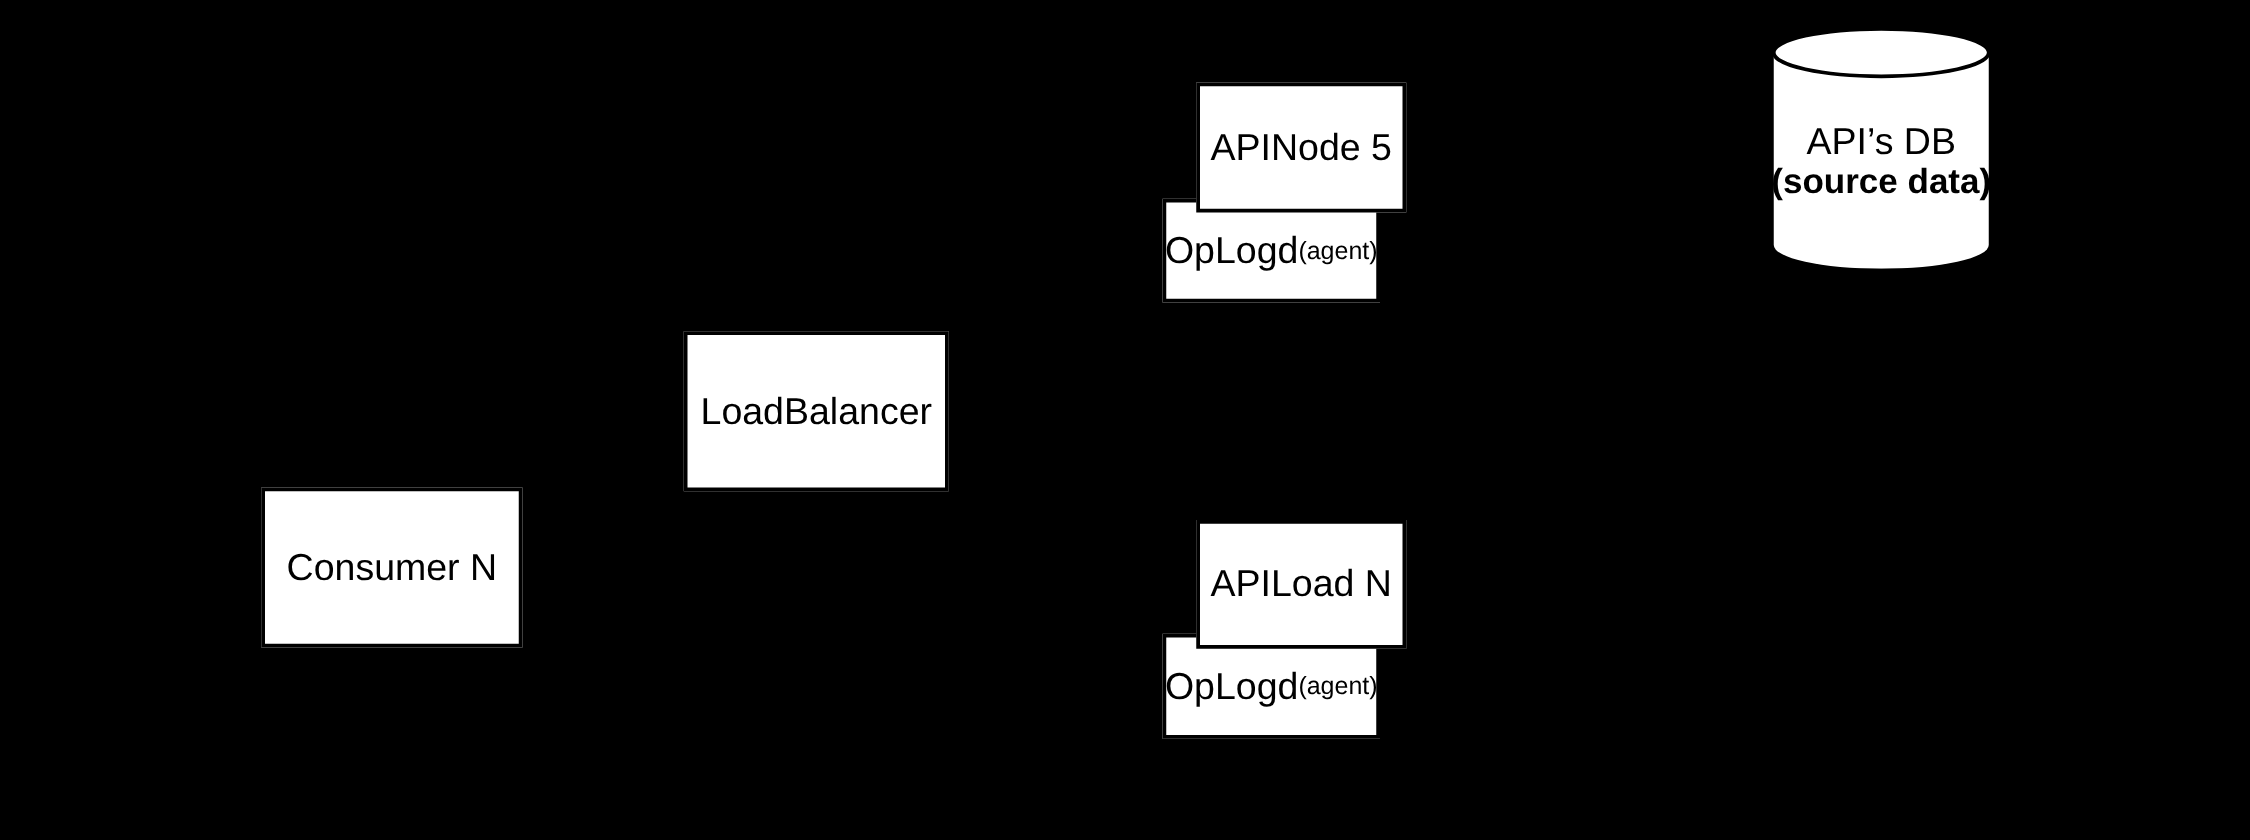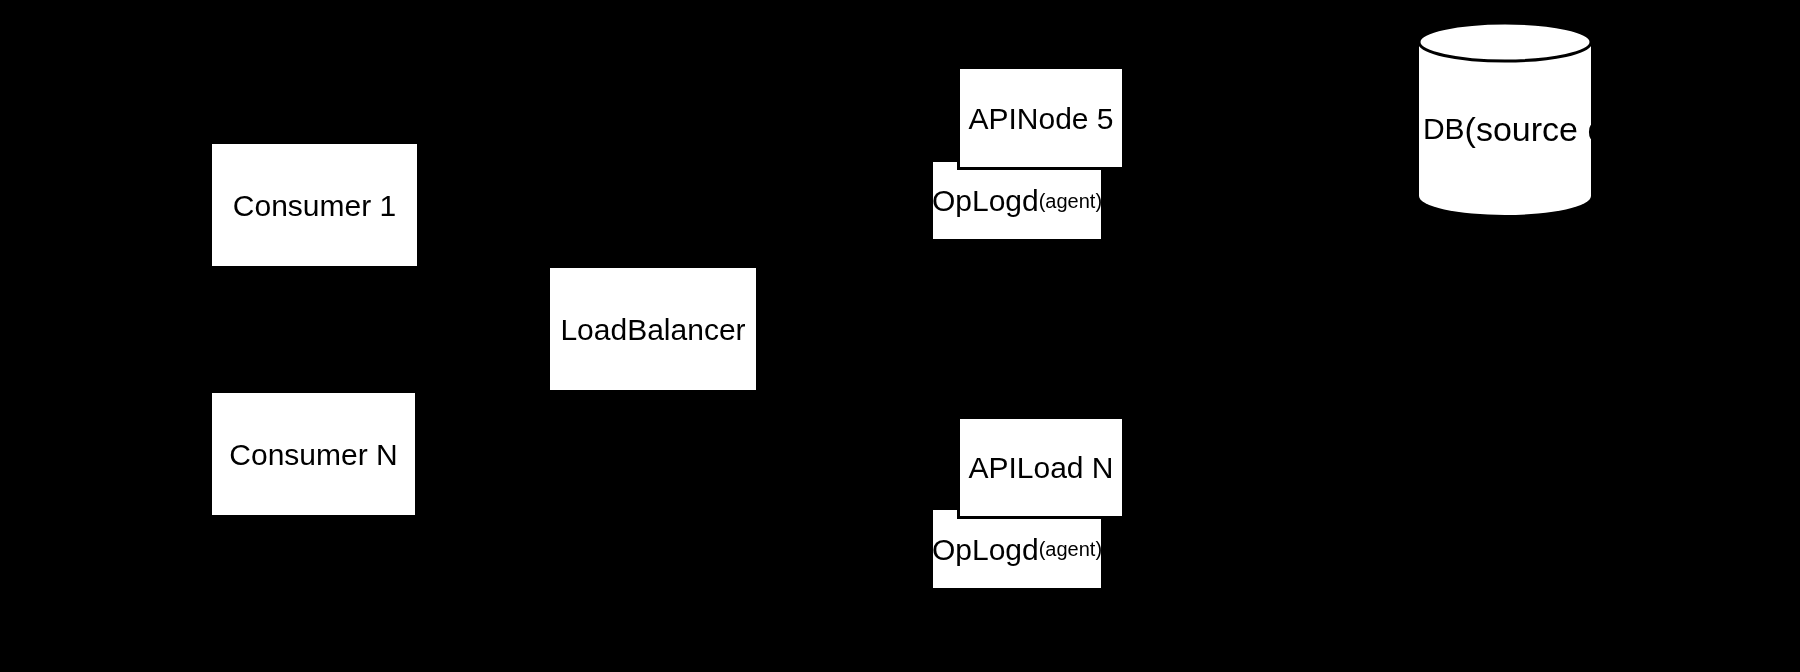--- a/index.html
+++ b/index.html
@@ -54,47 +54,45 @@
     position: absolute;
     width: 174px;
   }
   .cylinder-api-db  { left: 1418px; top:  22px; height: 193px; }
   .cylinder-mongodb { left: 1418px; top: 459px; height: 189px; }
   .cylinder svg { position: absolute; left: 0; top: 0; }
   .cylinder .cyl-label {
     position: absolute;
     inset: 0;
     display: flex;
-    flex-direction: row;
+    flex-direction: column;
     align-items: center;
     justify-content: center;
     text-align: center;
     transform: translateY(10px);
   }
   .cylinder .cyl-title {
     display: block;
     font-size: 30px;
     line-height: 33px;
     white-space: nowrap;
   }
   .cylinder .cyl-sub {
     display: block;
-    font-size: 34px;
+    font-size: 28px;
     line-height: 30px;
     white-space: nowrap;
+    font-weight: bold;
   }
 </style>
 </head>
 <body>
 
 <div class="canvas">
 
-  <div class="box consumer-1">
-    <span class="main-line">Consumer 1</span>
-  </div>
 
   <div class="box consumer-n">
     <span class="main-line">Consumer N</span>
   </div>
 
   <div class="box load-balancer">
     <span class="main-line">Load</span>
     <span class="main-line">Balancer</span>
   </div>
 

